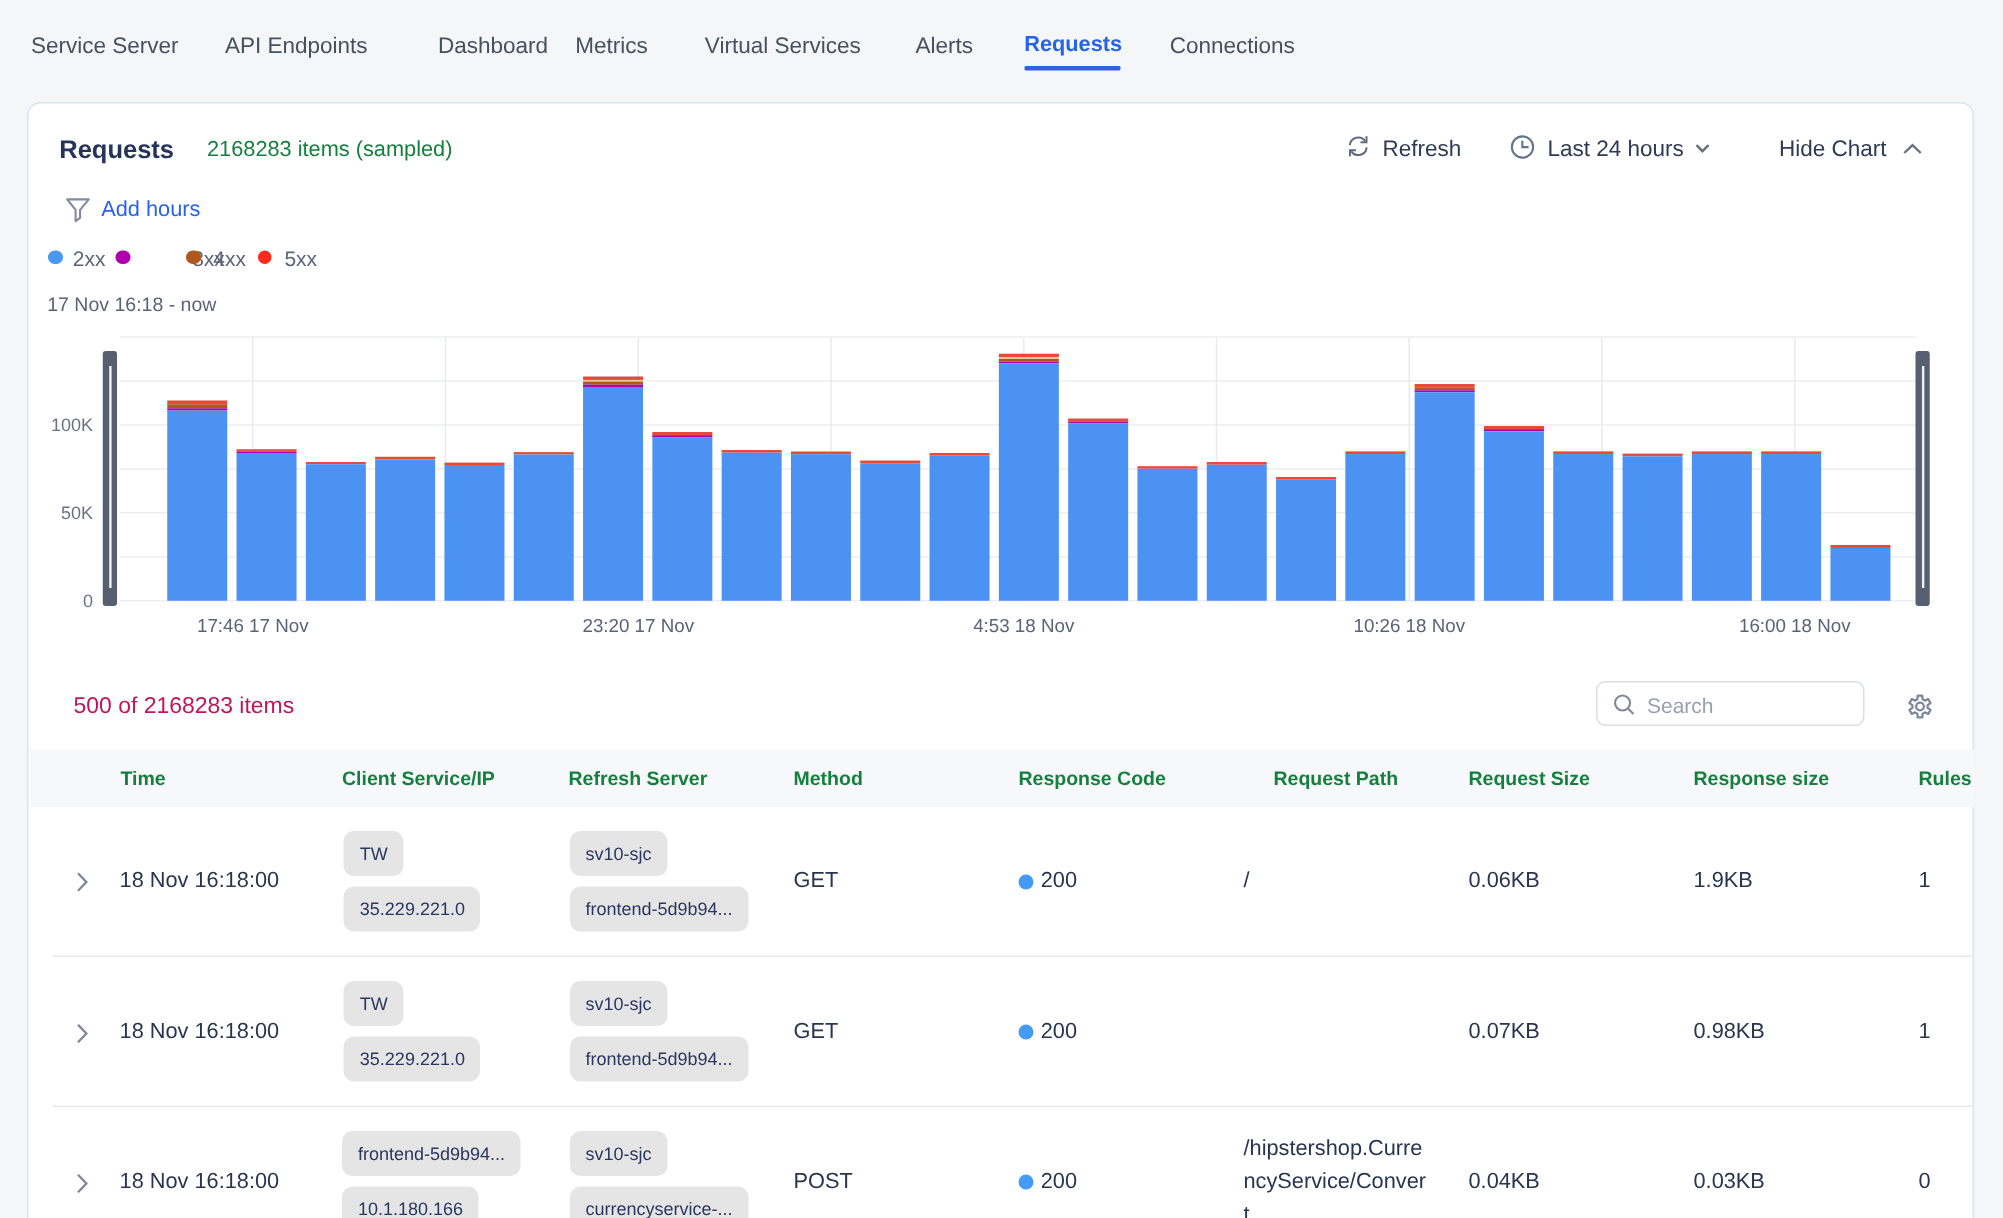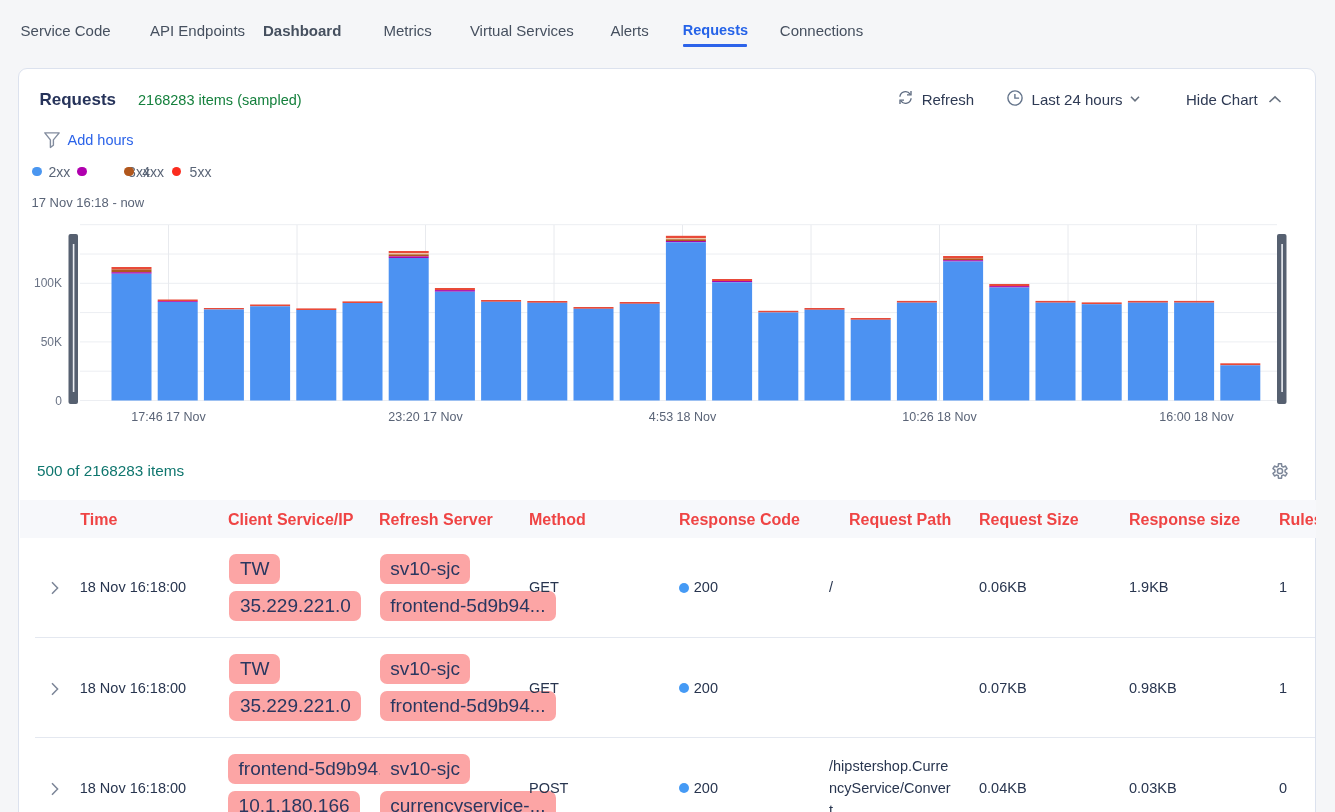--- a/index.html
+++ b/index.html
@@ -13,41 +13,41 @@
 .cardbg{position:absolute;left:2px;top:0;width:1298px;height:860px;background:#ffffff;border:1px solid #dce2ee;border-radius:9px;}
 .card > *{position:absolute;}
 .title{left:23.5px;top:22px;font-size:17px;font-weight:700;color:#26335a;}
 .subtitle{left:122px;top:24px;font-size:14.5px;color:#15803d;}
 .ctl{font-size:15px;color:#2e3a54;white-space:nowrap;}
 .addfilter{left:51.5px;top:63.5px;font-size:14.5px;color:#2b63e9;}
 .legend{left:15.5px;top:96px;height:16px;font-size:14px;color:#5a6577;}
 .ldot{position:absolute;top:2.8px;width:9.5px;height:9.5px;border-radius:50%;}
 .ltxt{position:absolute;top:0;}
 .range{left:15.5px;top:126.5px;font-size:13px;color:#5a6477;}
-.count{left:21px;top:394px;font-size:15.3px;color:#0f766e;}
+.count{left:33px;top:394px;font-size:15.3px;color:#be185d;}
 .search{left:1048px;top:386px;width:179px;height:30px;border:1px solid #d8dde6;border-radius:6px;background:#fff;}
 .search .ph{position:absolute;left:33px;top:7px;font-size:14px;color:#98a1b3;}
 
 .thead{left:4px;top:432px;width:1296px;height:37.5px;background:#f7f8fb;overflow:hidden;}
-.th{position:absolute;top:10.5px;font-size:16px;font-weight:700;color:#ef4444;white-space:nowrap;}
+.th{position:absolute;top:10.5px;font-size:13px;font-weight:700;color:#15803d;white-space:nowrap;}
 .row{position:absolute;left:4px;width:1296px;height:100px;overflow:hidden;}
 .rowline{position:absolute;left:15px;right:1px;top:0.5px;border-top:1px solid #e4e8f0;}
 .cell{position:absolute;font-size:14.5px;color:#28354f;white-space:nowrap;}
-.tag{position:absolute;height:30px;line-height:30px;padding:0 10.5px;background:#fca5a5;border-radius:7px;font-size:19px;color:#2a3760;white-space:nowrap;}
+.tag{position:absolute;height:30px;line-height:30px;padding:0 10.5px;background:#e5e5e5;border-radius:7px;font-size:12px;color:#2a3760;white-space:nowrap;}
 .dot200{position:absolute;width:10px;height:10px;border-radius:50%;background:#459af5;}
 .path2{position:absolute;font-size:14.5px;color:#28354f;line-height:22px;white-space:pre;}
 .chev{position:absolute;}
 .chart{position:absolute;left:-16px;top:127px;}
 svg{display:block;overflow:visible;}
 </style></head>
 <body>
 <div class="nav">
-  <div class="tab" style="left:20.6px;">Service Code</div>
+  <div class="tab" style="left:20.6px;">Service Server</div>
   <div class="tab" style="left:150px;">API Endpoints</div>
-  <div class="tab" style="left:263px;font-weight:bold;">Dashboard</div>
+  <div class="tab" style="left:292px;">Dashboard</div>
   <div class="tab" style="left:383.5px;text-align:right;">Metrics</div>
   <div class="tab" style="left:469.9px;">Virtual Services</div>
   <div class="tab" style="left:610.4px;">Alerts</div>
   <div class="tab active" style="left:682.8px;">Requests</div>
   <div class="tab" style="left:779.8px;">Connections</div>
   <div class="underline"></div>
 </div>
 <div class="card">
 
   <div class="cardbg"></div>
@@ -175,20 +175,27 @@
 <text x="168.5" y="421" text-anchor="middle" font-size="12.5" fill="#5a6477">17:46 17 Nov</text>
 <text x="425.5" y="421" text-anchor="middle" font-size="12.5" fill="#5a6477">23:20 17 Nov</text>
 <text x="682.5" y="421" text-anchor="middle" font-size="12.5" fill="#5a6477">4:53 18 Nov</text>
 <text x="939.5" y="421" text-anchor="middle" font-size="12.5" fill="#5a6477">10:26 18 Nov</text>
 <text x="1196.5" y="421" text-anchor="middle" font-size="12.5" fill="#5a6477">16:00 18 Nov</text>
 <text x="62" y="287.3" text-anchor="end" font-size="12" fill="#6a7385">100K</text>
 <text x="62" y="345.9" text-anchor="end" font-size="12" fill="#6a7385">50K</text>
 <text x="62" y="404.5" text-anchor="end" font-size="12" fill="#6a7385">0</text>
 </svg>
   <div class="count">500 of 2168283 items</div>
+  <div class="search">
+      <svg style="position:absolute;left:10px;top:7px;" width="16" height="16" viewBox="0 0 16 16" fill="none" stroke="#7e8899" stroke-width="1.4">
+        <circle cx="6.7" cy="6.7" r="5"></circle>
+        <path d="M10.5 10.5 14 14"></path>
+      </svg>
+      <span class="ph">Search</span>
+    </div>
   <svg style="position:absolute;left:1255px;top:394px;" width="18" height="18" viewBox="0 0 18 18" fill="none" stroke="#7d8799" stroke-width="1.5" stroke-linejoin="round">
       <path d="M7.26 4.21 L7.46 1.76 L10.54 1.76 L10.74 4.21 L11.55 4.58 L12.28 5.09 L14.50 4.05 L16.04 6.71 L14.02 8.11 L14.10 9.00 L14.02 9.89 L16.04 11.29 L14.50 13.95 L12.28 12.91 L11.55 13.42 L10.74 13.79 L10.54 16.24 L7.46 16.24 L7.26 13.79 L6.45 13.42 L5.72 12.91 L3.50 13.95 L1.96 11.29 L3.98 9.89 L3.90 9.00 L3.98 8.11 L1.96 6.71 L3.50 4.05 L5.72 5.09 L6.45 4.58 Z"></path>
       <circle cx="9" cy="9" r="2.6"></circle>
     </svg>
   <div class="thead">
     <div class="th" style="left:60.3px;">Time</div>
     <div class="th" style="left:208px;">Client Service/IP</div>
     <div class="th" style="left:359px;">Refresh Server</div>
     <div class="th" style="left:509px;">Method</div>
     <div class="th" style="left:659px;">Response Code</div>

